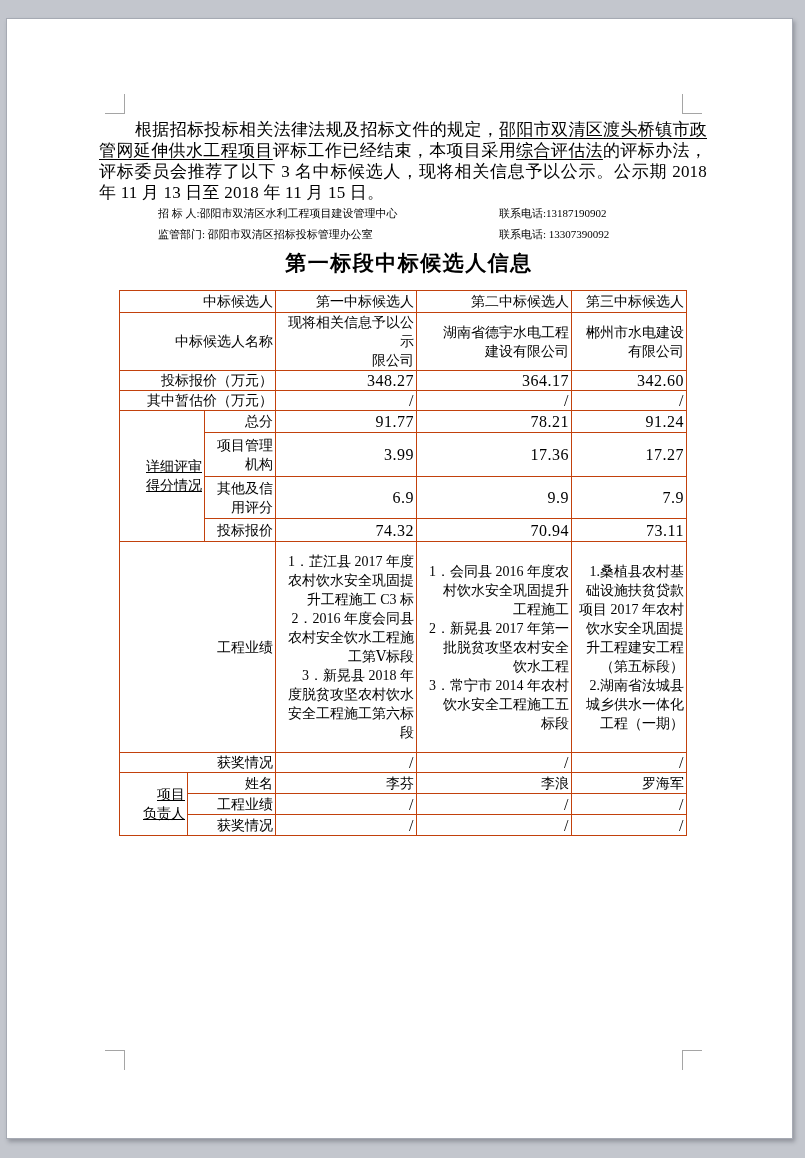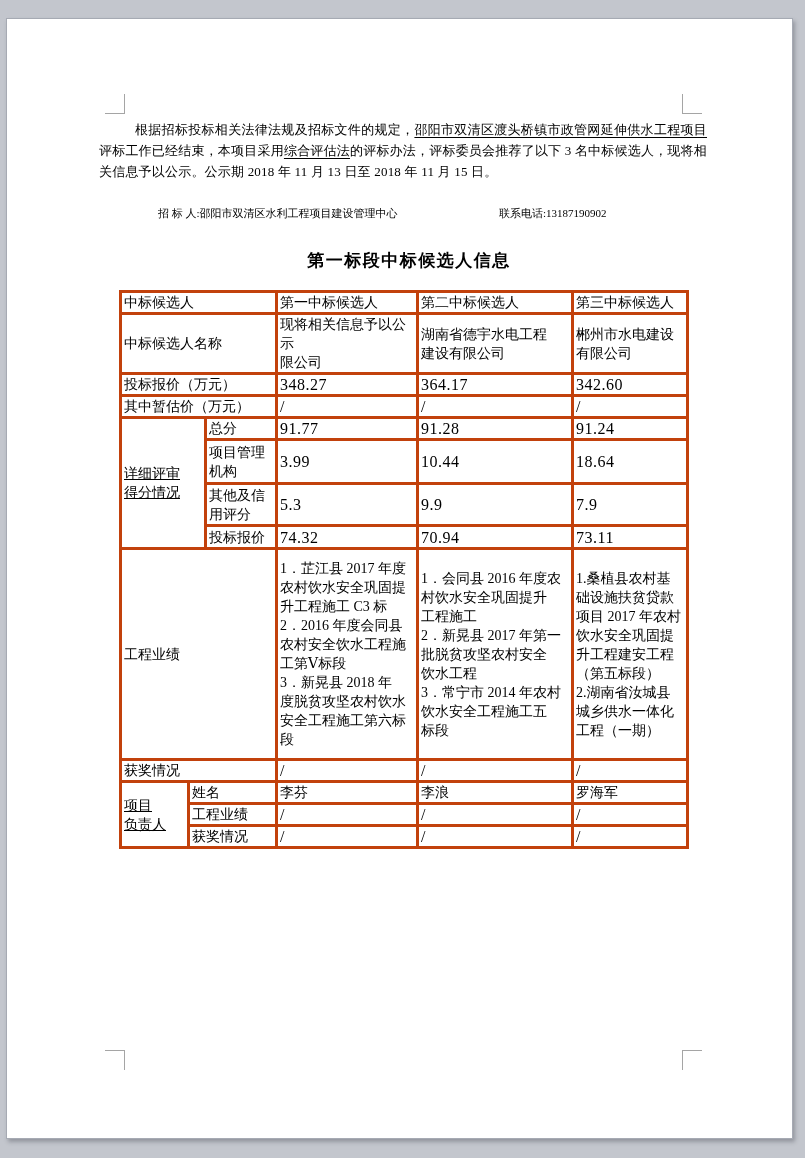--- a/index.html
+++ b/index.html
@@ -20,46 +20,46 @@
   }
   
   .crop { position:absolute; width:20px; height:20px; }
   .crop-tl { left:98px;  top:75px;   border-right:1px solid #a5a5a5; border-bottom:1px solid #a5a5a5; }
   .crop-tr { left:675px; top:75px;   border-left:1px solid #a5a5a5;  border-bottom:1px solid #a5a5a5; }
   .crop-bl { left:98px;  top:1031px; border-right:1px solid #a5a5a5; border-top:1px solid #a5a5a5; }
   .crop-br { left:675px; top:1031px; border-left:1px solid #a5a5a5;  border-top:1px solid #a5a5a5; }
 
   .intro {
     position:absolute; left:92px; top:100px; width:608px;
-    font-size:13px; line-height:21px;
+    font-size:17px; line-height:21px;
     text-align:justify; text-justify:inter-ideograph;
     text-indent:36px;
     letter-spacing:0.2px;
   }
   .intro .u { text-decoration:underline; text-underline-offset:3px; }
 
   .contacts { position:absolute; left:92px; top:184px; width:608px; font-size:11px; }
   .contact-line { position:relative; height:21px; line-height:21px; }
   .contact-left  { position:absolute; left:59px; white-space:pre; }
   .contact-right { position:absolute; left:400px; white-space:pre; }
 
   .section-title {
     position:absolute; left:92px; top:230px; width:620px;
     text-align:center;
-    font-size:17px; font-weight:bold; letter-spacing:1.5px;
+    font-size:21px; font-weight:bold; letter-spacing:1.5px;
   }
 
   table.bid {
     position:absolute; left:112px; top:271px;
     width:567px; border-collapse:collapse; table-layout:fixed;
     font-size:14px;
   }
   table.bid td {
-    border:3px solid #c2410c;
-    text-align:left; vertical-align:middle;
+    border:1px solid #c2410c;
+    text-align:right; vertical-align:middle;
     padding:0 2px;
     line-height:19px;
     white-space:pre-line;
     overflow:hidden;
   }
   td.num { font-size:16px; letter-spacing:0.5px; }
   td.name-cell { line-height:20px; }
   td.perf { line-height:21px; padding:4px 2px; }
   td.perf-c3 { line-height:23px; }
   td.perf-c4 { line-height:23px; text-align:left; padding-left:5px; }
@@ -74,20 +74,24 @@
   <div class="crop crop-tr"></div>
   <div class="crop crop-bl"></div>
   <div class="crop crop-br"></div>
 
   <div class="intro"><span>根据招标投标相关法律法规及招标文件的规定，</span><span class="u">邵阳市双清区渡头桥镇市政管网延伸供水工程项目</span><span>评标工作已经结束，本项目采用</span><span class="u">综合评估法</span><span>的评标办法，评标委员会推荐了以下 3 名中标候选人，现将相关信息予以公示。公示期 2018 年 11 月 13 日至 2018 年 11 月 15 日。</span></div>
 
   <div class="contacts">
     <div class="contact-line">
       <span class="contact-left">招 标 人:邵阳市双清区水利工程项目建设管理中心</span>
       <span class="contact-right">联系电话:13187190902</span>
+    </div>
+    <div class="contact-line">
+      <span class="contact-left">监管部门: 邵阳市双清区招标投标管理办公室</span>
+      <span class="contact-right">联系电话: 13307390092</span>
     </div>
   </div>
 
   <div class="section-title">第一标段中标候选人信息</div>
 
   <table class="bid">
     <colgroup>
       <col style="width:68px">
         <col style="width:17px">
         <col style="width:71px">
@@ -121,34 +125,34 @@
         <td colspan="3">其中暂估价（万元）</td>
         <td class="num">/</td>
         <td class="num">/</td>
         <td class="num">/</td>
       </tr>
       <tr style="height:22px">
         <td colspan="2" rowspan="4" class="rowspan-label">详细评审
 得分情况</td>
         <td>总分</td>
         <td class="num">91.77</td>
-        <td class="num">91.28</td>
+        <td class="num">78.21</td>
         <td class="num">91.24</td>
       </tr>
       <tr style="height:44px">
         <td>项目管理
 机构</td>
         <td class="num">3.99</td>
-        <td class="num">10.44</td>
-        <td class="num">18.64</td>
+        <td class="num">17.36</td>
+        <td class="num">17.27</td>
       </tr>
       <tr style="height:42px">
         <td>其他及信
 用评分</td>
-        <td class="num">5.3</td>
+        <td class="num">6.9</td>
         <td class="num">9.9</td>
         <td class="num">7.9</td>
       </tr>
       <tr style="height:23px">
         <td>投标报价</td>
         <td class="num">74.32</td>
         <td class="num">70.94</td>
         <td class="num">73.11</td>
       </tr>
       <tr style="height:211px">

